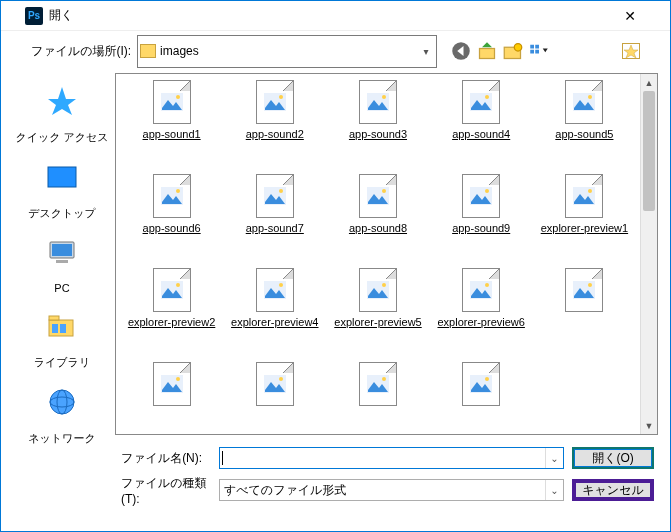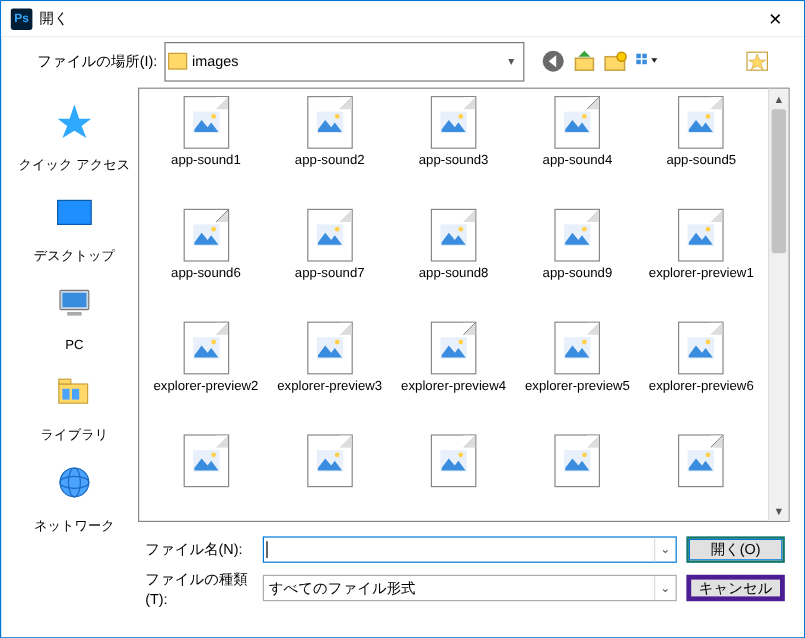--- a/index.html
+++ b/index.html
@@ -1,17 +1,17 @@
 <!DOCTYPE html>
 <html><head>
 <meta charset="utf-8">
 <style>
   * { box-sizing: border-box; font-family: "Meiryo UI","Yu Gothic UI","Segoe UI",sans-serif; }
   body { margin:0; padding:0; background:#fff; width:671px; height:532px; overflow:hidden; border:1px solid #0078d7; font-size:12px; color:#000; }
-  .titlebar { height:30px; background:#fff; display:flex; align-items:center; padding:0 2px; border-bottom:1px solid #eee; }
+  .titlebar { height:30px; background:#fff; display:flex; align-items:center; padding:0 18px; border-bottom:1px solid #eee; }
   .titlebar .appicon { width:18px; height:18px; background:#001e36; color:#31a8ff; font-size:10px; font-weight:bold; display:flex; align-items:center; justify-content:center; border-radius:2px; margin:0 6px; }
   .titlebar .title { flex:1; font-size:12px; }
   .titlebar .close { width:44px; height:30px; display:flex; align-items:center; justify-content:center; font-size:14px; }
   .toolbar { height:34px; display:flex; align-items:center; padding:6px 30px 0 30px; gap:6px; }
   .toolbar .lbl { font-size:12px; white-space:nowrap; }
   .loc-combo { flex:0 0 300px; height:33px; border:1px solid #7a7a7a; display:flex; align-items:center; padding:0 2px; background:#fff; }
   .loc-combo .fld { width:16px; height:14px; background:#ffd868; border:1px solid #c8a23f; margin-right:4px; }
   .loc-combo .txt { flex:1; font-size:12px; }
   .loc-combo .dd { width:16px; text-align:center; color:#555; font-size:10px; }
   .tb-icons { display:flex; gap:6px; margin-left:8px; align-items:center; }
@@ -21,21 +21,21 @@
   .sidebar { width:106px; padding-top:6px; }
   .sb-item { display:flex; flex-direction:column; align-items:center; gap:13px; padding:6px 0 10px 0; text-align:center; }
   .sb-item .sb-ic { width:32px; height:32px; display:flex; align-items:center; justify-content:center; }
   .sb-item .sb-lbl { font-size:11px; }
   .filepane-wrap { flex:1; border:1px solid #888; border-top-color:#888; background:#fff; position:relative; display:flex; }
   .filepane { flex:1; overflow:hidden; padding:4px; display:grid; grid-template-columns:repeat(5,1fr); grid-auto-rows:94px; justify-items:center; }
   .fitem { width:100px; display:flex; flex-direction:column; align-items:center; gap:4px; padding-top:2px; }
   .thumb { width:38px; height:44px; border:1px solid #888; background:#fff; display:flex; align-items:center; justify-content:center; position:relative; }
   .thumb::before { content:""; position:absolute; top:0; right:0; width:10px; height:10px; background:linear-gradient(135deg,#fff 49%,#888 50%,#ddd 51%); }
   .thumb svg { width:24px; height:20px; }
-  .flabel { font-size:11px; text-align:center; white-space:nowrap; width:100px; overflow:hidden; text-overflow:clip; }
+  .flabel { font-size:11px; text-align:center; white-space:nowrap; width:100px; overflow:hidden; text-overflow:clip;text-decoration:underline; }
   .scrollbar { width:17px; background:#f0f0f0; border-left:1px solid #ddd; display:flex; flex-direction:column; }
   .sb-btn { height:17px; display:flex; align-items:center; justify-content:center; font-size:9px; color:#555; }
   .sb-track { flex:1; position:relative; }
   .sb-thumb { position:absolute; left:2px; right:2px; top:0; height:120px; background:#c2c2c2; border-radius:2px; }
   .bottom { padding:10px 16px 10px 120px; }
   .brow { display:flex; align-items:center; height:26px; margin-bottom:6px; gap:8px; }
   .brow .blbl { width:90px; font-size:12px; }
   .bcombo { flex:1; height:22px; border:1px solid #adadad; display:flex; align-items:center; background:#fff; }
   .bcombo.focus { border:1px solid #0078d7; }
   .bcombo .binp { flex:1; padding:0 4px; font-size:12px; }
@@ -260,30 +260,20 @@
           <div class="flabel">explorer-preview2</div>
         </div>
         <div class="fitem">
           <div class="thumb">
             <svg viewBox="0 0 24 20">
               <rect x="1" y="1" width="22" height="18" fill="#e8f0fb" stroke="none"></rect>
               <polygon points="2,16 8,8 13,14 16,10 22,18 2,18" fill="#3a8dde"></polygon>
               <circle cx="18" cy="5" r="2" fill="#ffd04a"></circle>
             </svg>
           </div>
-          <div class="flabel">explorer-preview3</div>
-        </div>
-        <div class="fitem">
-          <div class="thumb">
-            <svg viewBox="0 0 24 20">
-              <rect x="1" y="1" width="22" height="18" fill="#e8f0fb" stroke="none"></rect>
-              <polygon points="2,16 8,8 13,14 16,10 22,18 2,18" fill="#3a8dde"></polygon>
-              <circle cx="18" cy="5" r="2" fill="#ffd04a"></circle>
-            </svg>
-          </div>
           <div class="flabel">explorer-preview4</div>
         </div>
         <div class="fitem">
           <div class="thumb">
             <svg viewBox="0 0 24 20">
               <rect x="1" y="1" width="22" height="18" fill="#e8f0fb" stroke="none"></rect>
               <polygon points="2,16 8,8 13,14 16,10 22,18 2,18" fill="#3a8dde"></polygon>
               <circle cx="18" cy="5" r="2" fill="#ffd04a"></circle>
             </svg>
           </div>

